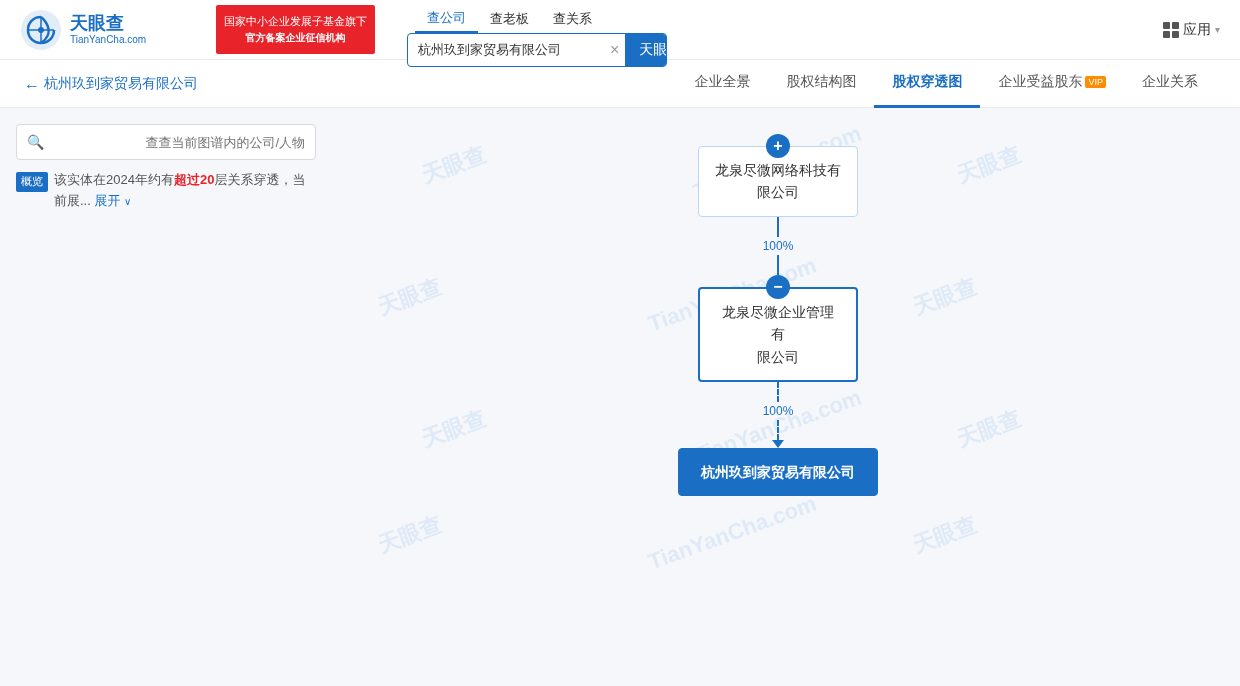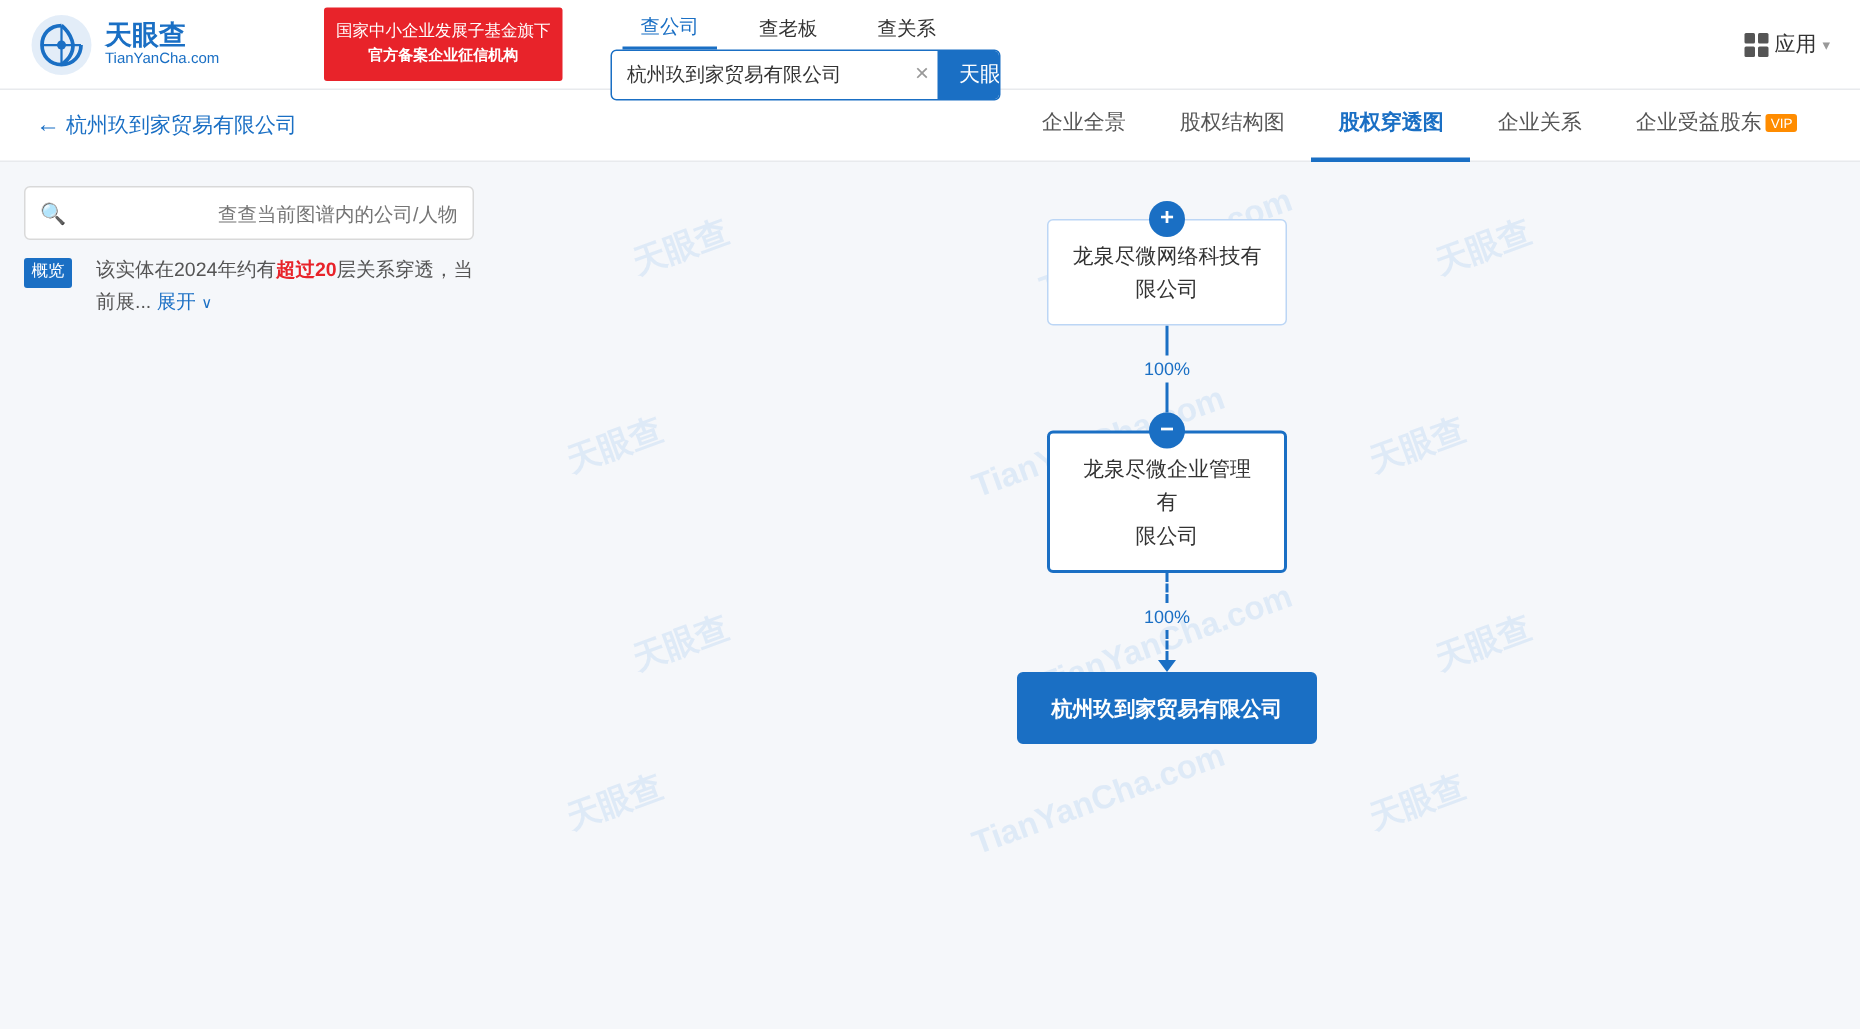--- a/index.html
+++ b/index.html
@@ -45,21 +45,21 @@
       font-size: 11px;
       padding: 8px 8px;
       border-radius: 2px;
       line-height: 1.6;
       text-align: center;
     }
     .ad-banner-line2 { font-size: 10px; font-weight: bold; }
 
     .search-tabs {
       display: flex;
-      gap: 16px;
+      gap: 0;
       margin-left: 8px;
       margin-top: 12px;
     }
     .search-tab {
       padding: 4px 12px;
       font-size: 13px;
       color: #333;
       cursor: pointer;
       border: none;
       background: none;
@@ -220,21 +220,21 @@
       color: #333;
       flex: 1;
       background: transparent;
       text-align: right;
     }
 
     .notice-box {
       margin-top: 10px;
       display: flex;
       align-items: flex-start;
-      gap: 16px;
+      gap: 6px;
       font-size: 13px;
       color: #555;
       line-height: 1.6;
     }
     .notice-badge {
       background: #1a6fc4;
       color: #fff;
       font-size: 11px;
       padding: 1px 5px;
       border-radius: 2px;
@@ -416,25 +416,25 @@
 
 <div class="nav-bar">
   <a class="back-link">
     <span class="back-arrow">←</span>
     <span>杭州玖到家贸易有限公司</span>
   </a>
   <div class="nav-tabs">
     <div class="nav-tab">企业全景</div>
     <div class="nav-tab">股权结构图</div>
     <div class="nav-tab active">股权穿透图</div>
-    <div class="nav-tab">企业关系</div>
     <div class="nav-tab">
       <span>企业受益股东</span>
       <span class="vip-badge">VIP</span>
     </div>
+    <div class="nav-tab">企业关系</div>
   </div>
 </div>
 
 <div class="main-content">
 
   <div class="left-panel">
     <div class="search-filter-box">
       <span class="search-filter-icon">🔍</span>
       <input class="search-filter-input" type="text" placeholder="查查当前图谱内的公司/人物" style="">
     </div>

